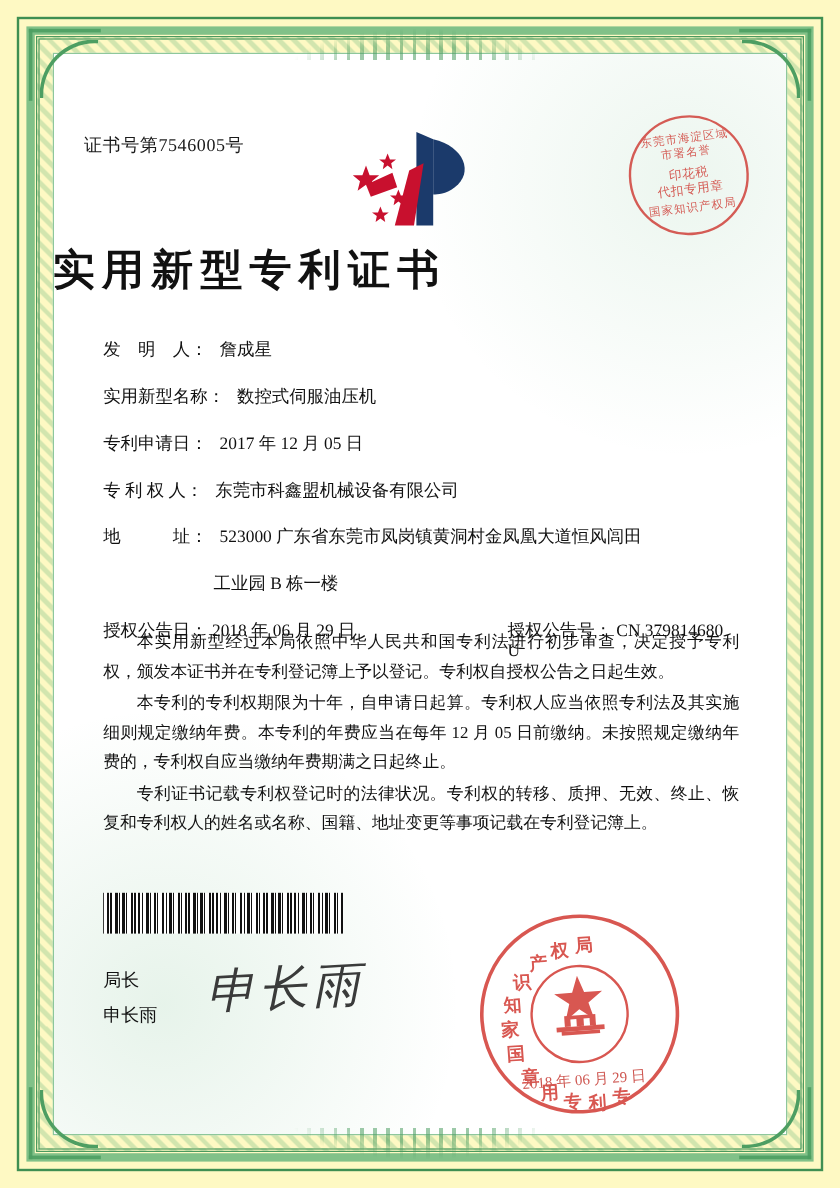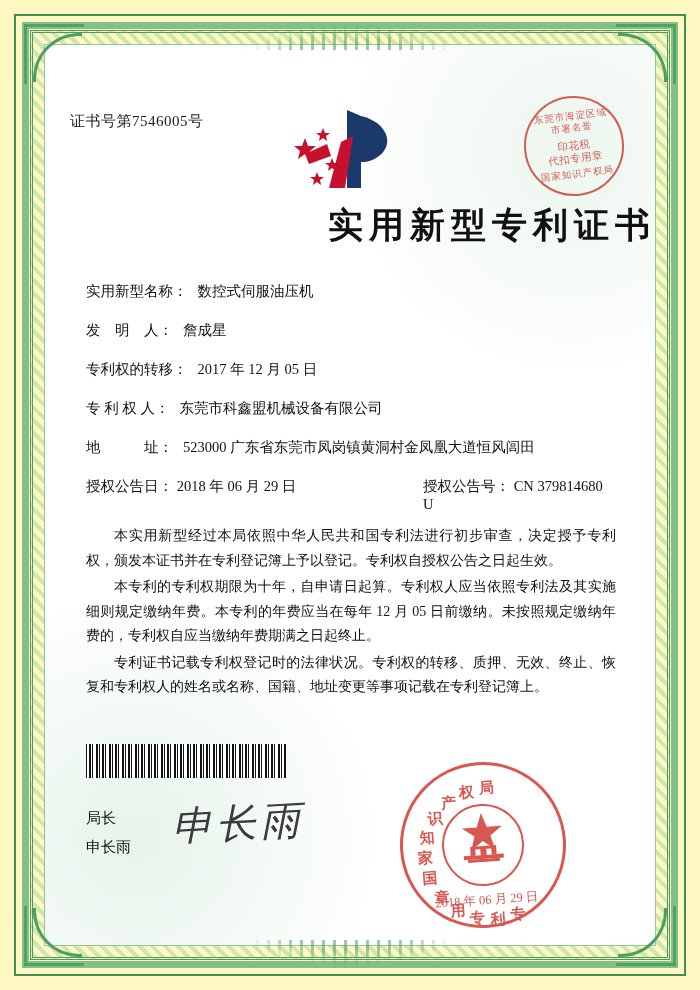--- a/index.html
+++ b/index.html
@@ -180,21 +180,21 @@
     display: block;
     font-size: 9.5px;
     margin-top: 4px;
     letter-spacing: 1px;
   }
 
   .title {
     position: absolute;
     left: 0; right: 0;
     top: 158px;
-    text-align: right;
+    text-align: left;
     font-size: 35px;
     font-weight: bold;
     letter-spacing: 6px;
     color: #111;
     font-family: Liberation Sans, sans-serif;
   }
 
   .fields {
     position: absolute;
     left: 42px;
@@ -397,44 +397,45 @@
         <span class="mid">印花税<br>代扣专用章</span>
         <span class="arc-bottom">国家知识产权局</span>
       </div>
     </div>
 
     <div class="title">实用新型专利证书</div>
 
     <div class="fields">
 
       <div class="field-row">
+        <span class="field-label">发　明　人：</span>
+        <span class="field-value">詹成星</span>
+      </div>
+
+      <div class="field-row">
         <span class="field-label">实用新型名称：</span>
         <span class="field-value">数控式伺服油压机</span>
       </div>
 
+
       <div class="field-row">
-        <span class="field-label">发　明　人：</span>
-        <span class="field-value">詹成星</span>
-      </div>
-
-
-      <div class="field-row">
-        <span class="field-label">专利权的转移：</span>
+        <span class="field-label">专利申请日：</span>
         <span class="field-value">2017 年 12 月 05 日</span>
       </div>
 
       <div class="field-row">
         <span class="field-label">专 利 权 人：</span>
         <span class="field-value">东莞市科鑫盟机械设备有限公司</span>
       </div>
 
       <div class="field-row addr">
         <span class="field-label">地　　　址：</span>
         <span class="field-value">523000  广东省东莞市凤岗镇黄洞村金凤凰大道恒风闾田</span>
       </div>
+      <div class="addr-line2">工业园 B 栋一楼</div>
 
       <div class="two-col">
         <div class="left">
           <span class="field-label">授权公告日：</span>
           <span>2018 年 06 月 29 日</span>
         </div>
         <div class="right">
           <span class="field-label">授权公告号：</span>
           <span>CN 379814680 U</span>
         </div>

